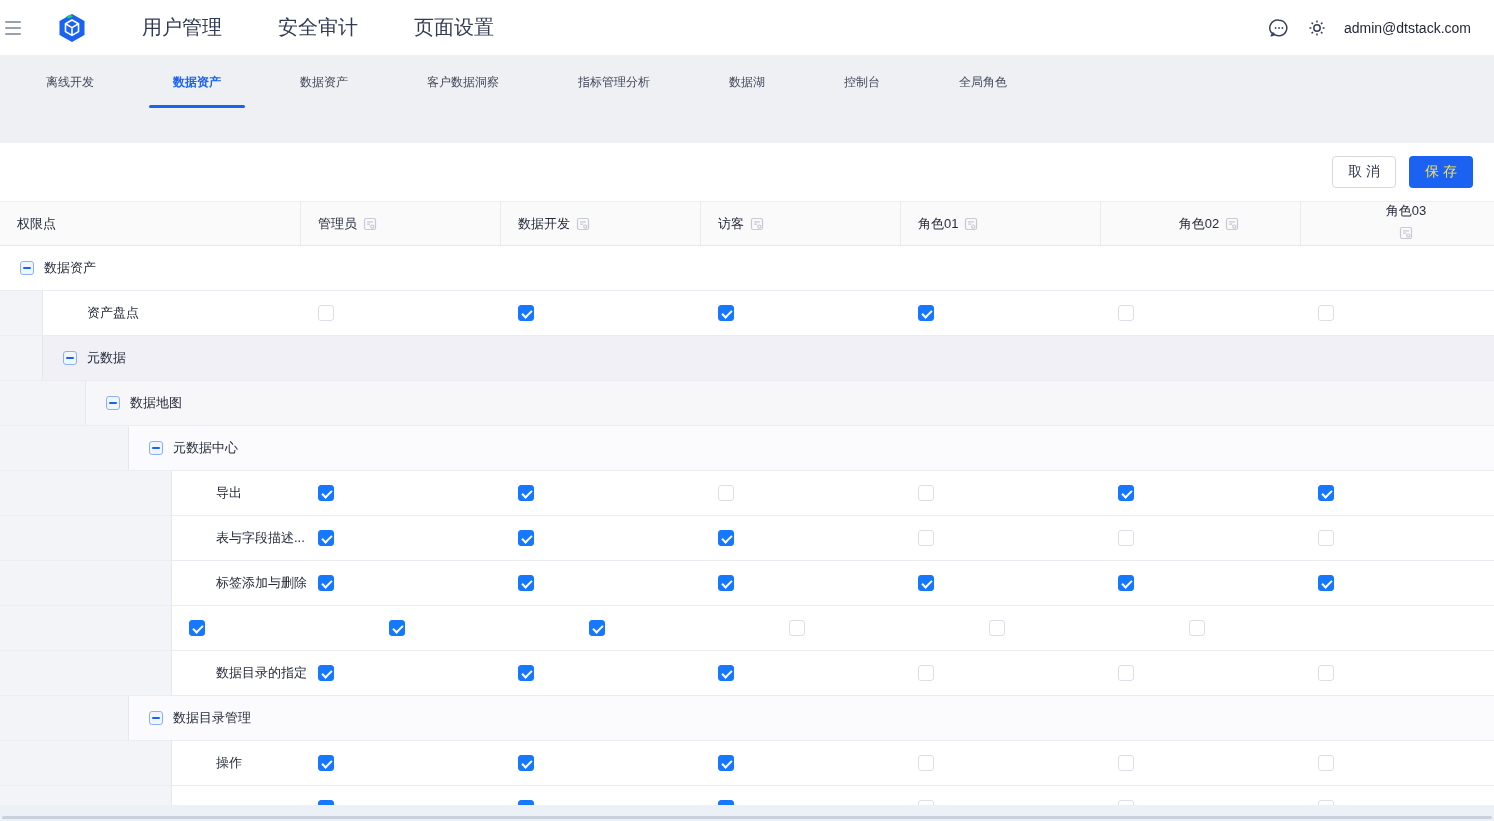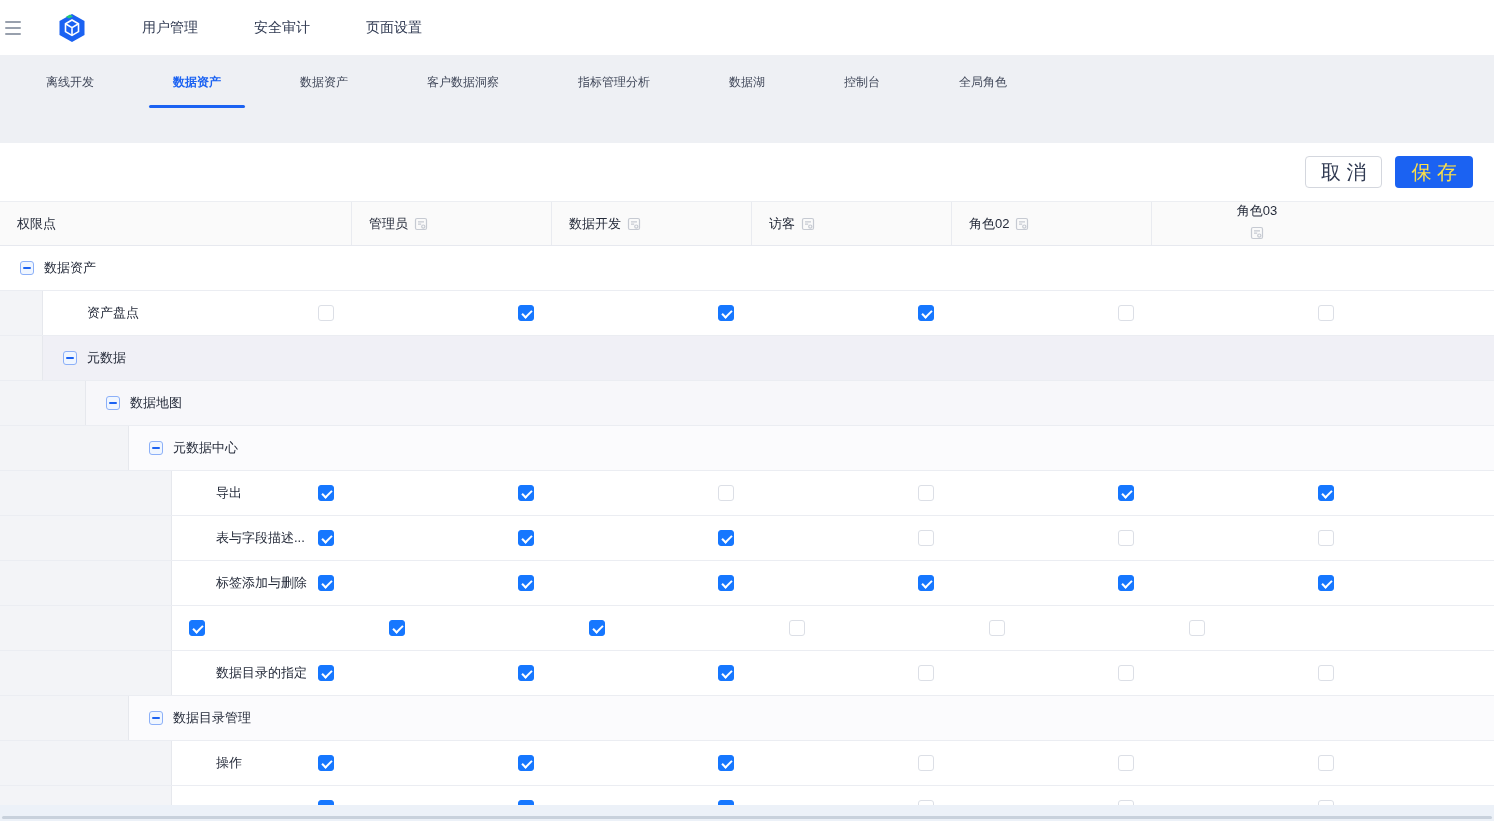--- a/index.html
+++ b/index.html
@@ -6,37 +6,37 @@
   html,body { width:1494px; height:821px; overflow:hidden; }
   body { font-family:"Liberation Sans","DejaVu Sans",sans-serif; background:#eef0f4; color:#252b3a; }
   .page { position:relative; width:1494px; height:821px; overflow:hidden; }
 
   
   .topbar { height:55px; background:#fff; display:flex; align-items:stretch; }
   .burger { width:40px; display:flex; flex-direction:column; justify-content:center; gap:4px; padding-left:5px; cursor:pointer; }
   .burger i { display:block; width:16px; height:2px; background:#98a0ad; border-radius:1px; }
   .logo-wrap { width:30px; margin-left:17px; display:flex; align-items:center; }
   .topnav { display:flex; margin-left:27px; }
-  .topnav .ttab { padding:0 28px; display:flex; align-items:center; font-size:14px; color:#303a52; cursor:pointer; position:relative; }
+  .topnav .ttab { padding:0 28px; display:flex; align-items:center; font-size:20px; color:#303a52; cursor:pointer; position:relative; }
   .topnav .ttab.active { background:#e8f1fe; color:#1b62f2; font-weight:bold; }
   .topnav .ttab.active::after { content:""; position:absolute; left:0; right:0; bottom:0; height:3px; background:#1b62f2; }
   .top-right { margin-left:auto; display:flex; align-items:center; gap:16px; padding-right:23px; }
   .icon-btn { width:22px; height:22px; display:flex; align-items:center; justify-content:center; cursor:pointer; color:#39425c; }
   .email { font-size:14px; color:#1d2433; }
 
   
   .subnav { height:55px; background:#eef0f4; display:flex; align-items:stretch; padding-left:22px; }
   .subnav .stab { padding:0 24px; display:flex; align-items:center; font-size:12px; color:#41485a; cursor:pointer; position:relative; margin-right:31px; }
   .subnav .stab.active { color:#1b62f2; font-weight:bold; }
   .subnav .stab.active::after { content:""; position:absolute; left:0; right:0; bottom:2px; height:3px; border-radius:2px; background:#1b62f2; }
 
   
   .card { margin-top:33px; background:#fff; }
   .toolbar { height:58px; display:flex; align-items:center; justify-content:flex-end; gap:13px; padding-right:21px; background:#fff; }
-  .btn { height:32px; padding:0 15px; border-radius:4px; font-size:20px; display:flex; align-items:center; cursor:pointer; border:1px solid transparent; }
+  .btn { height:32px; padding:0 15px; border-radius:4px; font-size:14px; display:flex; align-items:center; cursor:pointer; border:1px solid transparent; }
   .btn.ghost { background:#fff; border-color:#d4d7de; color:#303a52; }
   .btn.primary { background:#1b62f2; color:#fde047; }
 
   
   .grid-header { display:flex; height:45px; background:#fafafa; border-top:1px solid #eceef2; border-bottom:1px solid #e7e9ef; }
   .hcell { display:flex; align-items:center; gap:6px; padding-left:17px; font-size:13px; color:#252b3a; border-right:1px solid #e9ebf0; }
   .hcell:last-child { border-right:none; }
 
   .grid-body .row { display:flex; height:45px; border-bottom:1px solid #ebedf2; background:#fff; }
   .row .gutter { height:100%; background:#f3f4f7; border-right:1px solid #e6e8ed; flex:none; }
@@ -76,41 +76,58 @@
         <polygon points="9,3.8 13,1.6 16,3.4 12,5.6" fill="#21c77a"></polygon>
         <polygon points="15,7 21.5,10.8 21.5,18.6 15,22.4 8.5,18.6 8.5,10.8" fill="none" stroke="#ffffff" stroke-width="1.6"></polygon>
         <path d="M8.5,10.8 L15,14.6 L21.5,10.8 M15,14.6 L15,22.4" fill="none" stroke="#ffffff" stroke-width="1.6"></path>
       </svg>
     </div>
     <nav class="topnav">
         <div class="ttab">用户管理</div>
         <div class="ttab">安全审计</div>
         <div class="ttab">页面设置</div>
       </nav>
+    <div class="top-right">
+      <span class="icon-btn">
+        <svg width="22" height="22" viewBox="0 0 22 22" fill="none" stroke="#39425c" stroke-width="1.5">
+          <path d="M11 3.2 a7.8 7.8 0 1 1 -6.1 12.7 L3.2 18.8 l3-0.9 A7.8 7.8 0 0 1 11 3.2 Z" stroke-linejoin="round"></path>
+          <circle cx="7.6" cy="11" r="0.9" fill="#39425c" stroke="none"></circle>
+          <circle cx="11" cy="11" r="0.9" fill="#39425c" stroke="none"></circle>
+          <circle cx="14.4" cy="11" r="0.9" fill="#39425c" stroke="none"></circle>
+        </svg>
+      </span>
+      <span class="icon-btn">
+        <svg width="22" height="22" viewBox="0 0 22 22" fill="none" stroke="#39425c" stroke-width="1.5">
+          <circle cx="11" cy="11" r="3.2"></circle>
+          <path d="M11 3.4 v2 M11 16.6 v2 M3.4 11 h2 M16.6 11 h2 M5.6 5.6 l1.4 1.4 M15 15 l1.4 1.4 M16.4 5.6 L15 7 M7 15 l-1.4 1.4"></path>
+        </svg>
+      </span>
+      <span class="email">admin@dtstack.com</span>
+    </div>
   </header>
 
   <nav class="subnav">
       <div class="stab">离线开发</div>
       <div class="stab active">数据资产</div>
       <div class="stab">数据资产</div>
       <div class="stab">客户数据洞察</div>
       <div class="stab">指标管理分析</div>
       <div class="stab">数据湖</div>
       <div class="stab">控制台</div>
       <div class="stab">全局角色</div>
     </nav>
 
   <div class="card">
     <div class="toolbar">
       <button class="btn ghost">取 消</button>
       <button class="btn primary">保 存</button>
     </div>
 
     <div class="grid-header">
-        <div class="hcell" style="width: 352px;">
+        <div class="hcell" style="width: 301px;">
           <span>权限点</span>
         </div>
         <div class="hcell" style="width: 200px;">
           <span>管理员</span>
           <span style="display: inline-flex;">
             <svg width="14" height="14" viewBox="0 0 14 14" fill="none" stroke="#c6cad2" stroke-width="1.2">
               <rect x="1.5" y="1.5" width="11" height="11" rx="1.5"></rect>
               <path d="M4 4.8 h6 M4 7.2 h3.2"></path>
               <circle cx="9.3" cy="9.6" r="1.6"></circle>
             </svg>
@@ -130,20 +147,30 @@
           <span>访客</span>
           <span style="display: inline-flex;">
             <svg width="14" height="14" viewBox="0 0 14 14" fill="none" stroke="#c6cad2" stroke-width="1.2">
               <rect x="1.5" y="1.5" width="11" height="11" rx="1.5"></rect>
               <path d="M4 4.8 h6 M4 7.2 h3.2"></path>
               <circle cx="9.3" cy="9.6" r="1.6"></circle>
             </svg>
           </span>
         </div>
         <div class="hcell" style="width: 200px;">
+          <span>角色01</span>
+          <span style="display: inline-flex;">
+            <svg width="14" height="14" viewBox="0 0 14 14" fill="none" stroke="#c6cad2" stroke-width="1.2">
+              <rect x="1.5" y="1.5" width="11" height="11" rx="1.5"></rect>
+              <path d="M4 4.8 h6 M4 7.2 h3.2"></path>
+              <circle cx="9.3" cy="9.6" r="1.6"></circle>
+            </svg>
+          </span>
+        </div>
+        <div class="hcell" style="width: 200px; justify-content: center;">
           <span>角色02</span>
           <span style="display: inline-flex;">
             <svg width="14" height="14" viewBox="0 0 14 14" fill="none" stroke="#c6cad2" stroke-width="1.2">
               <rect x="1.5" y="1.5" width="11" height="11" rx="1.5"></rect>
               <path d="M4 4.8 h6 M4 7.2 h3.2"></path>
               <circle cx="9.3" cy="9.6" r="1.6"></circle>
             </svg>
           </span>
         </div>
         <div class="hcell" style="width: 193px; flex-direction: column;">

